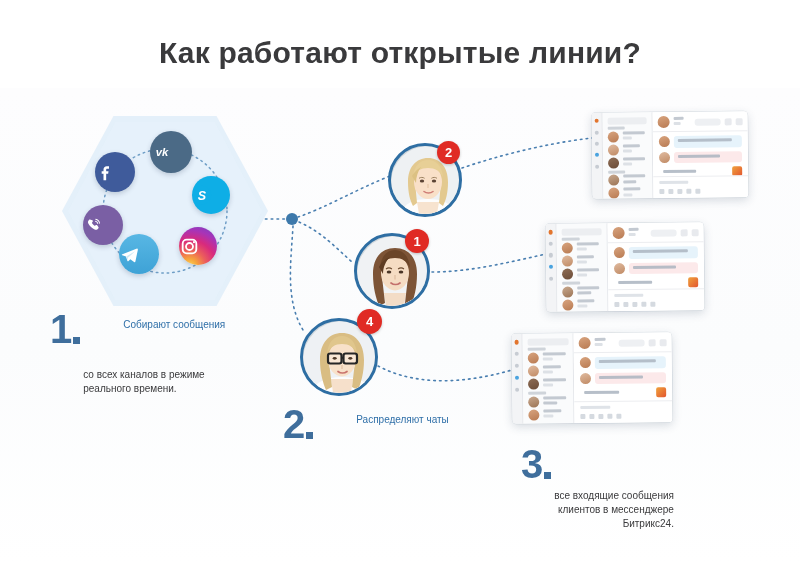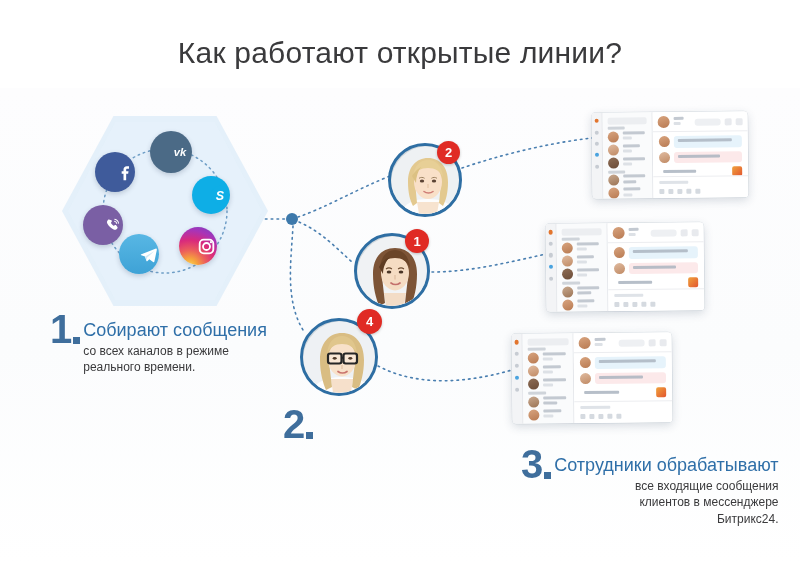--- a/index.html
+++ b/index.html
@@ -13,21 +13,21 @@
 
   
   .backdrop {
     position:absolute; left:0; top:88px; width:800px; height:475px;
     background:linear-gradient(180deg,#fdfdfe 0%, #fbfcfd 55%, #ffffff 100%);
   }
 
   
   .title {
     position:absolute; left:0; top:36px; width:800px;
-    text-align:center; font-size:30px; font-weight:400; letter-spacing:.2px;
+    text-align:center; font-size:30px; font-weight:700; letter-spacing:.2px;
     color:#3a3a3c; font-family:"Liberation Sans", sans-serif;
     white-space:nowrap;
   }
 
   
   .hex-wrap { position:absolute; left:62px; top:112px; width:206px; height:198px; }
   .hex {
     position:absolute; inset:0;
     background:#e4f0fa;
     clip-path:polygon(25% 2%, 75% 2%, 100% 50%, 75% 98%, 25% 98%, 0% 50%);
@@ -35,21 +35,21 @@
   }
   .hex-soft {
     position:absolute; inset:4px;
     background:#e7f2fb; opacity:.55;
     clip-path:polygon(25% 3%, 75% 3%, 99% 50%, 75% 97%, 25% 97%, 1% 50%);
   }
 
   
   .soc {
     position:absolute; border-radius:50%;
-    display:flex; align-items:center; justify-content:flex-end;
+    display:flex; align-items:center; justify-content:flex-start;
     box-shadow:0 2px 5px rgba(40,60,90,.22);
     color:#fff;
   }
   .soc svg { display:block; }
   .soc-fb { background:#3f5b9b; }
   .soc-vk { background:#4b6a86; }
   .soc-sk { background:#0eaee6; }
   .soc-ig { background:radial-gradient(circle at 28% 104%, #fdd85a 0%, #f6a43c 16%, #ec5f5b 34%, #d92a7c 55%, #a734b8 76%, #6e45c4 100%); }
   .soc-tg { background:linear-gradient(180deg,#58b7e4 0%, #3ea2d6 100%); }
   .soc-vb { background:#7a5fa4; }
@@ -124,22 +124,22 @@
   .step-num {
     font-size:40px; font-weight:700; color:#3f6e9c; line-height:.88;
     font-family:"Liberation Sans", sans-serif; letter-spacing:-1px;
     position:relative; padding-right:12px;
   }
   .step-num::after {
     content:""; position:absolute; right:3px; bottom:3px;
     width:7px; height:7px; background:#3f6e9c;
   }
   .step-text { padding-top:6px; }
-  .step-head { color:#2f6fa8; font-size:18px; line-height:1.38; margin-bottom:0; }
-  .step-body { color:#3a3a3c; font-size:12px; line-height:1.38; }
+  .step-head { color:#2f6fa8; font-size:10px; line-height:1.38; margin-bottom:0;margin-left:40px; }
+  .step-body { color:#3a3a3c; font-size:10px; line-height:1.38;margin-top:36px; }
 </style>
 </head>
 <body>
 
 <div id="stage">
 
   <div class="backdrop"></div>
 
   <div class="title">Как работают открытые линии?</div>
 
@@ -589,26 +589,26 @@
     <div class="step-text">
       <div class="step-head">Собирают сообщения</div>
       <div class="step-body" style="white-space:pre-line;">со всех каналов в режиме
 реального времени.</div>
     </div>
   </div>
 
   <div class="step" style="left:283px; top:407px;">
     <div class="step-num">2</div>
     <div class="step-text">
+      <div class="step-head">Распределяют чаты</div>
     </div>
   </div>
 
   <div class="step" style="left:521px; top:447px;">
     <div class="step-num">3</div>
     <div class="step-text">
-      <div class="step-head">Сотрудники обрабатывают</div>
       <div class="step-body" style="white-space:pre-line;text-align:right;">все входящие сообщения
 клиентов в мессенджере
 Битрикс24.</div>
     </div>
   </div>
 
 </div>
 
 </body></html>

